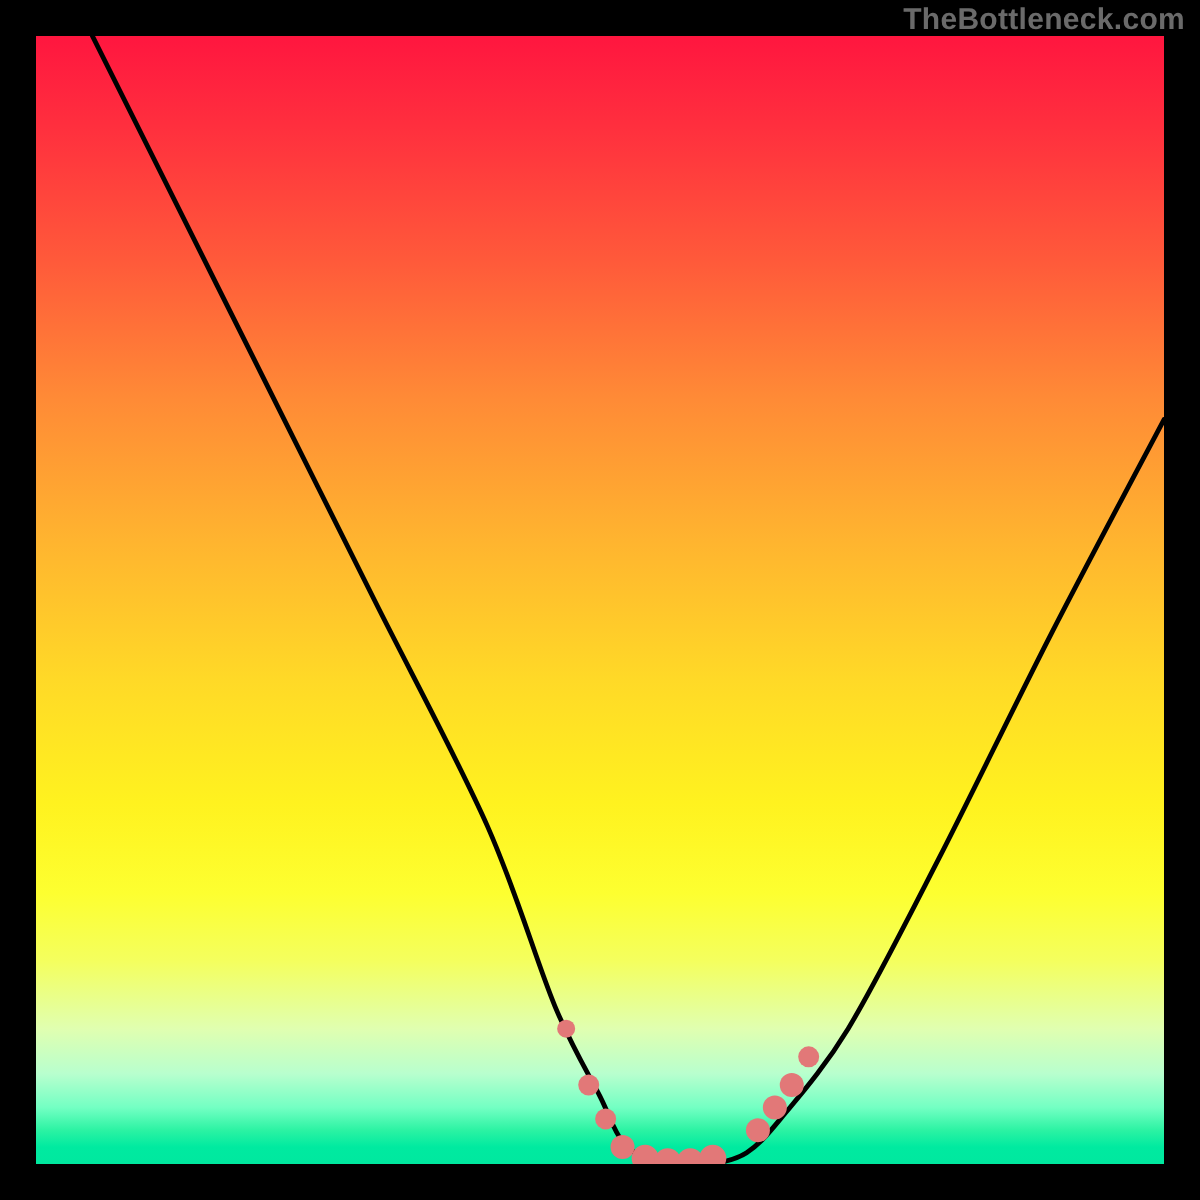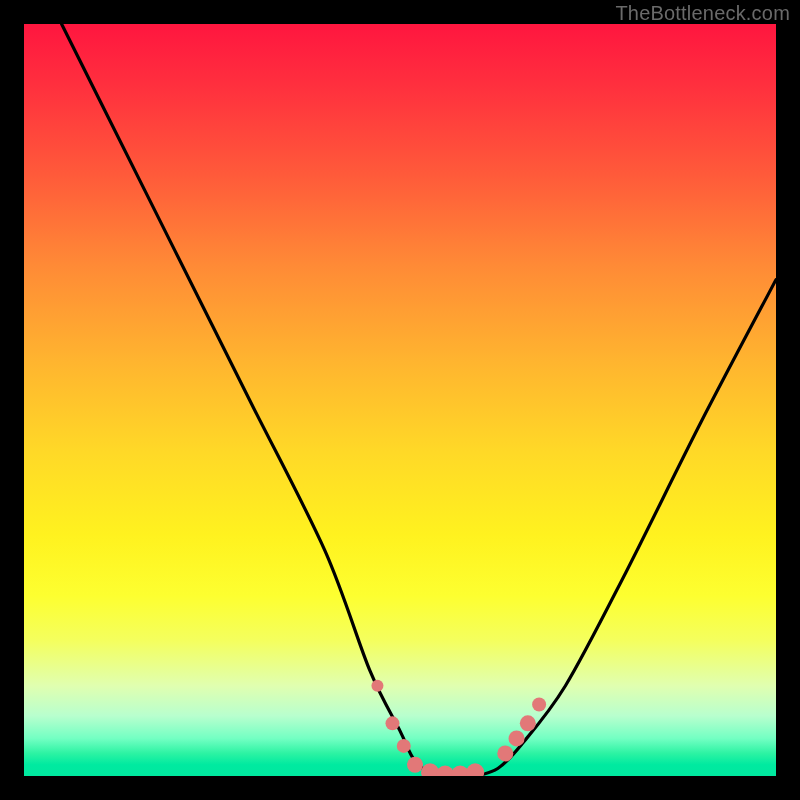--- a/index.html
+++ b/index.html
@@ -48,21 +48,21 @@
     height: 752px;
     overflow: visible;
   }
   .watermark {
     position: absolute;
     top: 2px;
     right: 10px;
     color: #6a6a6a;
     font-size: 20px;
     letter-spacing: 0.2px;
-    font-weight: 400;
+    font-weight: 700;
     user-select: none;
   }
 </style>
 </head>
 <body>
 
 <div class="watermark">TheBottleneck.com</div>
 
 <div class="frame">
   <div class="gradient"></div>

